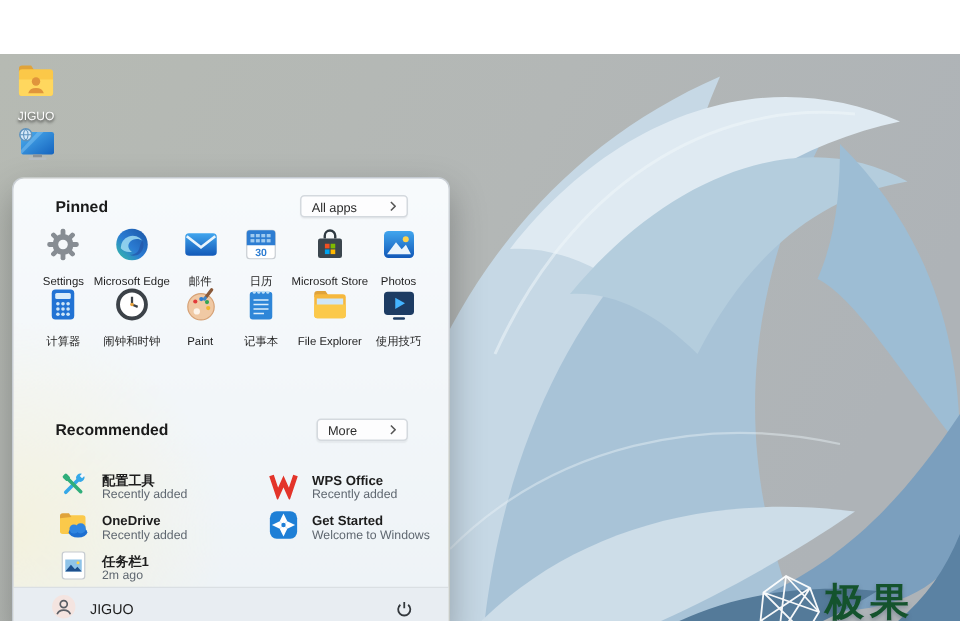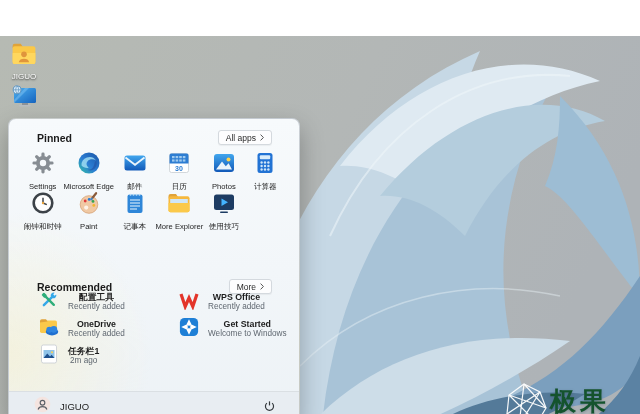--- a/index.html
+++ b/index.html
@@ -18,21 +18,21 @@
 
   
   .start-menu { position:absolute; left:8px; top:82px; width:292px; height:304px;
     border-radius:8px; border:1px solid rgba(120,130,140,.35);
     background:
       radial-gradient(circle at 0% 78%, rgba(246,240,205,.6), rgba(246,240,205,0) 38%),
       linear-gradient(#f7fafc, #edf2f6);
     box-shadow:0 10px 24px rgba(0,0,0,.28); z-index:5; }
   .sec-header { position:absolute; left:28px; font-size:10.5px; font-weight:bold; color:#1b1b1b; }
   .pill-btn { position:absolute; right:27px; height:15px; display:flex; align-items:center;
-    gap:4px; padding:0 7px; background:#fdfdfe; border:1px solid #d4d9de; border-radius:3px;
+    gap:22px; padding:0 7px; background:#fdfdfe; border:1px solid #d4d9de; border-radius:3px;
     font-size:8.5px; color:#2b2b2b; box-shadow:0 1px 1px rgba(0,0,0,.05); cursor:pointer; }
   .pinned-grid { position:absolute; left:13px; right:13px; display:grid;
     grid-template-columns:repeat(6,1fr); }
   .pin { height:40px; display:flex; flex-direction:column; align-items:center;
     padding-top:2px; border-radius:4px; cursor:pointer; }
   .pin .plabel { margin-top:3px; font-size:7.6px; color:#1d1d1d; white-space:nowrap; }
   .rec-grid { position:absolute; left:30px; right:10px; display:grid;
     grid-template-columns:140px 1fr; row-gap:5px; }
   .rec { display:flex; align-items:center; gap:9px; height:22px; cursor:pointer; }
   .rec .rtext { display:flex; flex-direction:column; }
@@ -196,20 +196,32 @@
               <rect x="5" y="8.4" width="2.6" height="2.2"></rect>
                 <rect x="8.6" y="8.4" width="2.6" height="2.2"></rect>
               <rect x="12.2" y="8.4" width="2.6" height="2.2"></rect>
                 <rect x="15.8" y="8.4" width="2.6" height="2.2"></rect>
             </g>
             <text x="12" y="19.5" font-size="7" font-weight="bold" fill="#2d7dd2" text-anchor="middle">30</text>
           </svg></span>
         <span class="plabel">日历</span>
       </div>
 
+      <div class="pin">
+        <span>
+          <svg width="24" height="24" viewBox="0 0 24 24">
+            <path d="M8.5,8 V6.2 a3.5,3.5 0 0 1 7,0 V8" stroke="#2f3a42" stroke-width="1.6" fill="none"></path>
+            <rect x="4" y="8" width="16" height="13" rx="1.5" fill="#3b464e"></rect>
+            <rect x="8.6" y="11.5" width="3.1" height="3.1" fill="#f25022"></rect>
+            <rect x="12.4" y="11.5" width="3.1" height="3.1" fill="#7fba00"></rect>
+            <rect x="8.6" y="15.3" width="3.1" height="3.1" fill="#00a4ef"></rect>
+            <rect x="12.4" y="15.3" width="3.1" height="3.1" fill="#ffb900"></rect>
+          </svg></span>
+        <span class="plabel">Microsoft Store</span>
+      </div>
 
       <div class="pin">
         <span>
           <svg width="24" height="24" viewBox="0 0 24 24">
             <rect x="2" y="3" width="20" height="18" rx="3" fill="url(#gb)"></rect>
             <circle cx="16.5" cy="8.5" r="2" fill="#ffd34d"></circle>
             <path d="M4,18.5 L10,10.5 L13.8,15.2 L16.6,12.2 L20,18.5 Z" fill="#eaf4fb"></path>
           </svg></span>
         <span class="plabel">Photos</span>
       </div>
@@ -283,21 +295,21 @@
       </div>
 
       <div class="pin">
         <span>
           <svg width="24" height="24" viewBox="0 0 24 24">
             <path d="M1.5,7 v-2 a2,2 0 0 1 2,-2 h5.5 l2,3 z" fill="#e0a33a"></path>
             <rect x="1.5" y="5.2" width="21" height="16" rx="2" fill="#f6b83d"></rect>
             <rect x="3.2" y="8" width="17.6" height="4.6" fill="#cfe6f7"></rect>
             <path d="M1.5,12 h21 v7.2 a2,2 0 0 1 -2,2 h-17 a2,2 0 0 1 -2,-2 z" fill="#fbc94a"></path>
           </svg></span>
-        <span class="plabel">More Explorer</span>
+        <span class="plabel">File Explorer</span>
       </div>
 
       <div class="pin">
         <span>
           <svg width="24" height="24" viewBox="0 0 24 24">
             <rect x="2" y="3.5" width="20" height="15.5" rx="2.5" fill="#1d3c63"></rect>
             <path d="M9.5,7.5 L16,11.2 L9.5,15 Z" fill="#44b4ff"></path>
             <rect x="8" y="20.5" width="8" height="1.6" rx=".8" fill="#1d3c63"></rect>
           </svg></span>
         <span class="plabel">使用技巧</span>
@@ -313,21 +325,21 @@
     </div>
 
     <div class="sec-header" style="top:162px;">Recommended</div>
     <div class="pill-btn" style="top:160px;">
       <span>More</span>
       <svg width="4" height="7" viewBox="0 0 4 7">
         <path d="M.6,.6 L3.4,3.5 L.6,6.4" stroke="#555" stroke-width="1" fill="none"></path>
         </svg>
     </div>
 
-    <div class="rec-grid" style="top:172px;text-align:center;">
+    <div class="rec-grid" style="top:195px;">
 
       <div class="rec">
         <span>
           <svg width="20" height="20" viewBox="0 0 20 20">
             <g transform="rotate(45 10 10)">
               <rect x="8.8" y="2.5" width="2.4" height="16" rx="1.2" fill="#35a8e8"></rect>
               <circle cx="10" cy="3.6" r="2.7" fill="#35a8e8"></circle>
               <rect x="8.9" y="0" width="2.2" height="3" fill="#f5f8fa"></rect>
             </g>
             <g transform="rotate(-45 10 10)">

